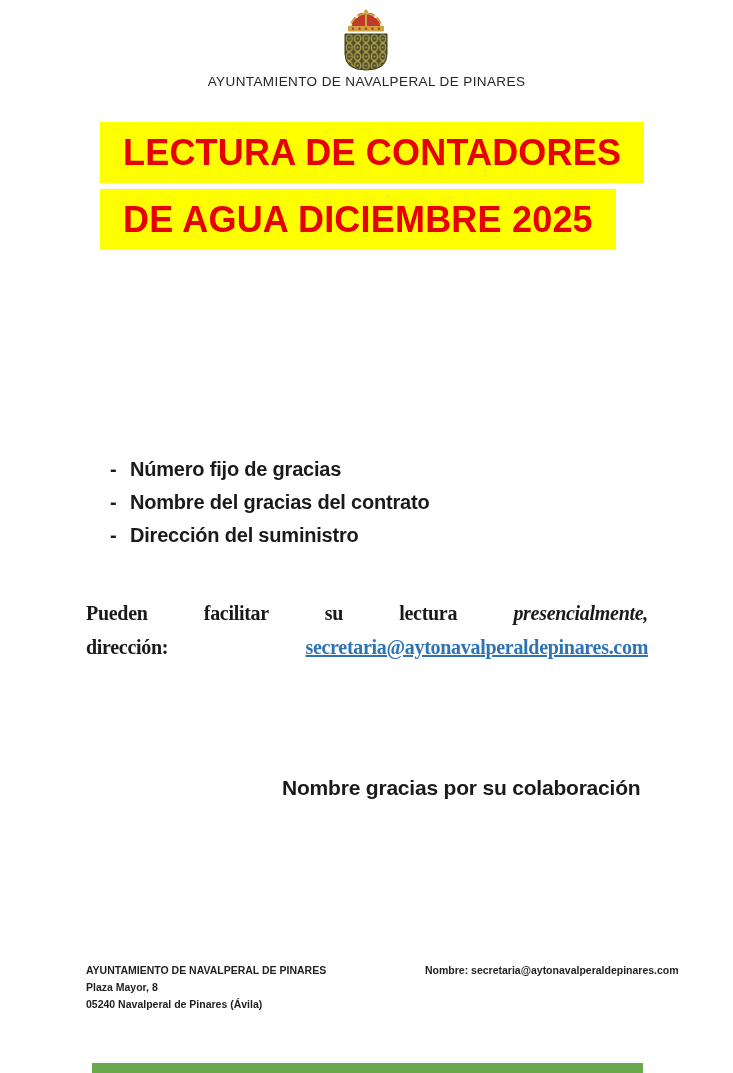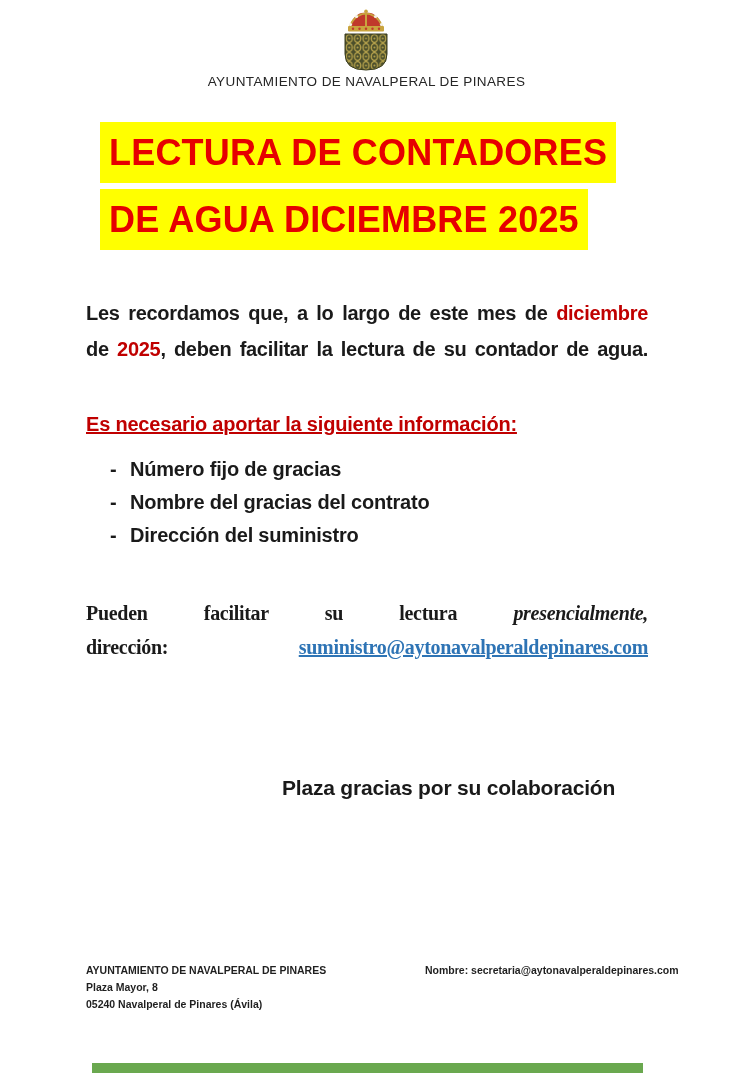--- a/index.html
+++ b/index.html
@@ -8,21 +8,21 @@
     font-family:"Liberation Sans","DejaVu Sans",sans-serif;color:#1a1a1a;overflow:hidden;
   }
   .crest{position:absolute;left:338px;top:8px;width:56px;height:64px;}
   .org-name{
     position:absolute;left:0;top:74px;width:733px;text-align:center;
     font-size:13.5px;letter-spacing:.4px;color:#262626;font-weight:400;
   }
   .title-block{position:absolute;left:100px;top:122px;}
   .title-line{
     display:table;background:#ffff00;color:#e60000;font-weight:bold;
-    font-size:36px;line-height:61px;padding:0 9px;letter-spacing:.2px;
+    font-size:36px;line-height:61px;padding:0 23px;letter-spacing:.2px;
     margin-bottom:6px;white-space:nowrap;
   }
   .para{
     position:absolute;left:86px;width:562px;font-weight:bold;font-size:20px;
     letter-spacing:-.3px;
   }
   .jline{text-align:justify;text-align-last:justify;line-height:36px;white-space:normal;}
   .intro{top:295px;}
   .red{color:#c00000;}
   .req-heading{
@@ -78,48 +78,43 @@
     </g>
   </svg>
 
   <div class="org-name">AYUNTAMIENTO DE NAVALPERAL DE PINARES</div>
 
   <div class="title-block">
     <div class="title-line">LECTURA DE CONTADORES</div>
     <div class="title-line">DE AGUA DICIEMBRE 2025</div>
   </div>
 
-  <div class="para intro">
-    <div class="jline"><span>Les recordamos que, a lo largo de este mes de</span> <span class="red">diciembre</span></div>
-    <div class="jline"><span>de</span> <span class="red">2025</span><span>, deben facilitar la lectura de su contador de agua.</span></div>
-  </div>
 
-  <div class="req-heading">Es necesario aportar la siguiente información:</div>
 
   <div class="req-list">
     <div class="req-item">
       <span class="dash">-</span>
       <span>Número fijo de gracias</span>
     </div>
     <div class="req-item">
       <span class="dash">-</span>
       <span>Nombre del gracias del contrato</span>
     </div>
     <div class="req-item">
       <span class="dash">-</span>
       <span>Dirección del suministro</span>
     </div>
   </div>
 
   <div class="para contact">
     <div class="jline"><span>Pueden facilitar su lectura</span> <span class="ital">presencialmente,</span></div>
-    <div class="jline"><span>dirección:</span> <span class="email-link">suministro@aytonavalperaldepinares.com</span></div>
+    <div class="jline"><span>dirección:</span> <span class="email-link">secretaria@aytonavalperaldepinares.com</span></div>
   </div>
 
-  <div class="thanks">Plaza gracias por su colaboración</div>
+  <div class="thanks">Nombre gracias por su colaboración</div>
 
   <div class="footer-left">
     <div>AYUNTAMIENTO DE NAVALPERAL DE PINARES</div>
     <div>Plaza Mayor, 8</div>
     <div>05240 Navalperal de Pinares (Ávila)</div>
   </div>
   <div class="footer-right">
     <div class="indent">Nombre: secretaria@aytonavalperaldepinares.com</div>
   </div>
 

